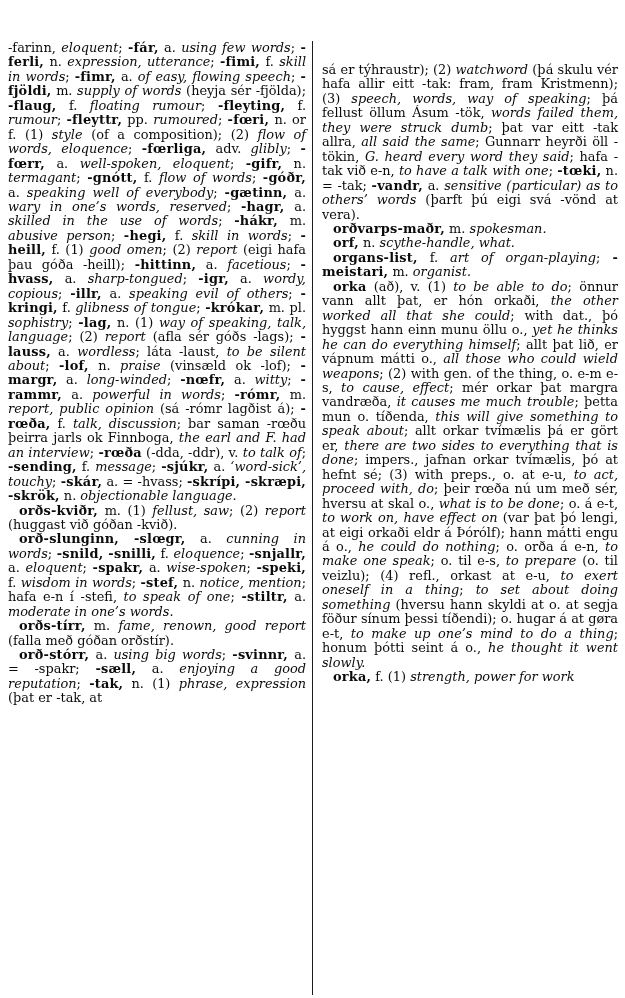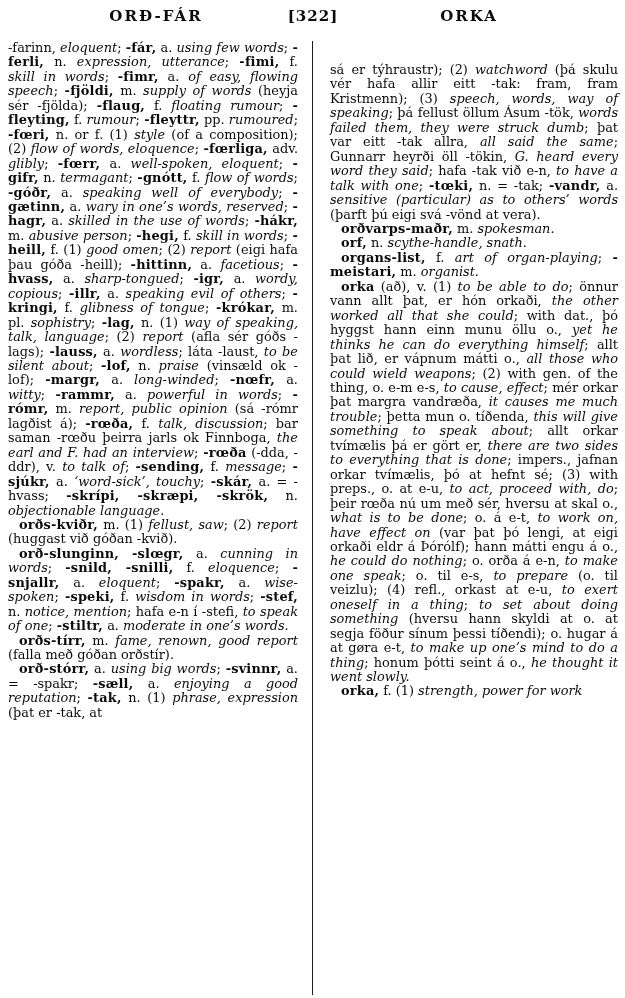--- a/index.html
+++ b/index.html
@@ -46,21 +46,20 @@
     text-align: center;
     letter-spacing: 2px;
   }
   .columns {
     position: absolute;
     top: 41px;
     left: 0;
     bottom: 3px;
     width: 625px;
     display: flex;
-    gap: 8px;
   }
   .column {
     box-sizing: border-box;
     width: 312px;
     font-size: 12.9px;
     line-height: 14.45px;
     text-align: justify;
     overflow: hidden;
   }
   .column.left  { padding: 0 6px 0 8px; }
@@ -72,36 +71,31 @@
   p.entry { margin: 0; }
   p.entry.indent { text-indent: 11px; }
   .hw { font-weight: 700; letter-spacing: 0.2px; }
   .gl { font-style: italic; }
   .tx { }
 </style>
 </head>
 <body>
 
 <div class="page">
-  <div class="header">
-    <span class="h-left">ORÐ-FÁR</span>
-    <span class="h-center">[322]</span>
-    <span class="h-right">ORKA</span>
-  </div>
   <div class="columns">
     <div class="column left">
         <p class="entry"><span class="tx">-farinn, </span><span class="gl">eloquent</span><span class="tx">; </span><span class="hw">-fár,</span><span class="tx"> a. </span><span class="gl">using few words</span><span class="tx">; </span><span class="hw">-ferli,</span><span class="tx"> n. </span><span class="gl">expression, utterance</span><span class="tx">; </span><span class="hw">-fimi,</span><span class="tx"> f. </span><span class="gl">skill in words</span><span class="tx">; </span><span class="hw">-fimr,</span><span class="tx"> a. </span><span class="gl">of easy, flowing speech</span><span class="tx">; </span><span class="hw">-fjöldi,</span><span class="tx"> m. </span><span class="gl">supply of words</span><span class="tx"> (heyja sér -fjölda); </span><span class="hw">-flaug,</span><span class="tx"> f. </span><span class="gl">floating rumour</span><span class="tx">; </span><span class="hw">-fleyting,</span><span class="tx"> f. </span><span class="gl">rumour</span><span class="tx">; </span><span class="hw">-fleyttr,</span><span class="tx"> pp. </span><span class="gl">rumoured</span><span class="tx">; </span><span class="hw">-fœri,</span><span class="tx"> n. or f. (1) </span><span class="gl">style</span><span class="tx"> (of a composition); (2) </span><span class="gl">flow of words, eloquence</span><span class="tx">; </span><span class="hw">-fœrliga,</span><span class="tx"> adv. </span><span class="gl">glibly</span><span class="tx">; </span><span class="hw">-fœrr,</span><span class="tx"> a. </span><span class="gl">well-spoken, eloquent</span><span class="tx">; </span><span class="hw">-gifr,</span><span class="tx"> n. </span><span class="gl">termagant</span><span class="tx">; </span><span class="hw">-gnótt,</span><span class="tx"> f. </span><span class="gl">flow of words</span><span class="tx">; </span><span class="hw">-góðr,</span><span class="tx"> a. </span><span class="gl">speaking well of everybody</span><span class="tx">; </span><span class="hw">-gætinn,</span><span class="tx"> a. </span><span class="gl">wary in one’s words, reserved</span><span class="tx">; </span><span class="hw">-hagr,</span><span class="tx"> a. </span><span class="gl">skilled in the use of words</span><span class="tx">; </span><span class="hw">-hákr,</span><span class="tx"> m. </span><span class="gl">abusive person</span><span class="tx">; </span><span class="hw">-hegi,</span><span class="tx"> f. </span><span class="gl">skill in words</span><span class="tx">; </span><span class="hw">-heill,</span><span class="tx"> f. (1) </span><span class="gl">good omen</span><span class="tx">; (2) </span><span class="gl">report</span><span class="tx"> (eigi hafa þau góða -heill); </span><span class="hw">-hittinn,</span><span class="tx"> a. </span><span class="gl">facetious</span><span class="tx">; </span><span class="hw">-hvass,</span><span class="tx"> a. </span><span class="gl">sharp-tongued</span><span class="tx">; </span><span class="hw">-igr,</span><span class="tx"> a. </span><span class="gl">wordy, copious</span><span class="tx">; </span><span class="hw">-illr,</span><span class="tx"> a. </span><span class="gl">speaking evil of others</span><span class="tx">; </span><span class="hw">-kringi,</span><span class="tx"> f. </span><span class="gl">glibness of tongue</span><span class="tx">; </span><span class="hw">-krókar,</span><span class="tx"> m. pl. </span><span class="gl">sophistry</span><span class="tx">; </span><span class="hw">-lag,</span><span class="tx"> n. (1) </span><span class="gl">way of speaking, talk, language</span><span class="tx">; (2) </span><span class="gl">report</span><span class="tx"> (afla sér góðs -lags); </span><span class="hw">-lauss,</span><span class="tx"> a. </span><span class="gl">wordless</span><span class="tx">; láta -laust, </span><span class="gl">to be silent about</span><span class="tx">; </span><span class="hw">-lof,</span><span class="tx"> n. </span><span class="gl">praise</span><span class="tx"> (vinsæld ok -lof); </span><span class="hw">-margr,</span><span class="tx"> a. </span><span class="gl">long-winded</span><span class="tx">; </span><span class="hw">-nœfr,</span><span class="tx"> a. </span><span class="gl">witty</span><span class="tx">; </span><span class="hw">-rammr,</span><span class="tx"> a. </span><span class="gl">powerful in words</span><span class="tx">; </span><span class="hw">-rómr,</span><span class="tx"> m. </span><span class="gl">report, public opinion</span><span class="tx"> (sá -rómr lagðist á); </span><span class="hw">-rœða,</span><span class="tx"> f. </span><span class="gl">talk, discussion</span><span class="tx">; bar saman -rœðu þeirra jarls ok Finnboga, </span><span class="gl">the earl and F. had an interview</span><span class="tx">; </span><span class="hw">-rœða</span><span class="tx"> (-dda, -ddr), v. </span><span class="gl">to talk of</span><span class="tx">; </span><span class="hw">-sending,</span><span class="tx"> f. </span><span class="gl">message</span><span class="tx">; </span><span class="hw">-sjúkr,</span><span class="tx"> a. </span><span class="gl">‘word-sick’, touchy</span><span class="tx">; </span><span class="hw">-skár,</span><span class="tx"> a. = -hvass; </span><span class="hw">-skrípi, -skræpi, -skrök,</span><span class="tx"> n. </span><span class="gl">objectionable language.</span></p>
         <p class="entry indent"><span class="hw">orðs-kviðr,</span><span class="tx"> m. (1) </span><span class="gl">fellust, saw</span><span class="tx">; (2) </span><span class="gl">report</span><span class="tx"> (huggast við góðan -kvið).</span></p>
         <p class="entry indent"><span class="hw">orð-slunginn, -slœgr,</span><span class="tx"> a. </span><span class="gl">cunning in words</span><span class="tx">; </span><span class="hw">-snild, -snilli,</span><span class="tx"> f. </span><span class="gl">eloquence</span><span class="tx">; </span><span class="hw">-snjallr,</span><span class="tx"> a. </span><span class="gl">eloquent</span><span class="tx">; </span><span class="hw">-spakr,</span><span class="tx"> a. </span><span class="gl">wise-spoken</span><span class="tx">; </span><span class="hw">-speki,</span><span class="tx"> f. </span><span class="gl">wisdom in words</span><span class="tx">; </span><span class="hw">-stef,</span><span class="tx"> n. </span><span class="gl">notice, mention</span><span class="tx">; hafa e-n í -stefi, </span><span class="gl">to speak of one</span><span class="tx">; </span><span class="hw">-stiltr,</span><span class="tx"> a. </span><span class="gl">moderate in one’s words.</span></p>
         <p class="entry indent"><span class="hw">orðs-tírr,</span><span class="tx"> m. </span><span class="gl">fame, renown, good report</span><span class="tx"> (falla með góðan orðstír).</span></p>
         <p class="entry indent"><span class="hw">orð-stórr,</span><span class="tx"> a. </span><span class="gl">using big words</span><span class="tx">; </span><span class="hw">-svinnr,</span><span class="tx"> a. = -spakr; </span><span class="hw">-sæll,</span><span class="tx"> a. </span><span class="gl">enjoying a good reputation</span><span class="tx">; </span><span class="hw">-tak,</span><span class="tx"> n. (1) </span><span class="gl">phrase, expression</span><span class="tx"> (þat er -tak, at</span></p>
       </div>
     <div class="divider"></div>
     <div class="column right">
         <p class="entry"><span class="tx">sá er týhraustr); (2) </span><span class="gl">watchword</span><span class="tx"> (þá skulu vér hafa allir eitt -tak: fram, fram Kristmenn); (3) </span><span class="gl">speech, words, way of speaking</span><span class="tx">; þá fellust öllum Ásum -tök, </span><span class="gl">words failed them, they were struck dumb</span><span class="tx">; þat var eitt -tak allra, </span><span class="gl">all said the same</span><span class="tx">; Gunnarr heyrði öll -tökin, </span><span class="gl">G. heard every word they said</span><span class="tx">; hafa -tak við e-n, </span><span class="gl">to have a talk with one</span><span class="tx">; </span><span class="hw">-tœki,</span><span class="tx"> n. = -tak; </span><span class="hw">-vandr,</span><span class="tx"> a. </span><span class="gl">sensitive (particular) as to others’ words</span><span class="tx"> (þarft þú eigi svá -vönd at vera).</span></p>
         <p class="entry indent"><span class="hw">orðvarps-maðr,</span><span class="tx"> m. </span><span class="gl">spokesman.</span></p>
-        <p class="entry indent"><span class="hw">orf,</span><span class="tx"> n. </span><span class="gl">scythe-handle, snath.</span></p>
+        <p class="entry indent"><span class="hw">orf,</span><span class="tx"> n. </span><span class="gl">scythe-handle, what.</span></p>
         <p class="entry indent"><span class="hw">organs-list,</span><span class="tx"> f. </span><span class="gl">art of organ-playing</span><span class="tx">; </span><span class="hw">-meistari,</span><span class="tx"> m. </span><span class="gl">organist.</span></p>
         <p class="entry indent"><span class="hw">orka</span><span class="tx"> (að), v. (1) </span><span class="gl">to be able to do</span><span class="tx">; önnur vann allt þat, er hón orkaði, </span><span class="gl">the other worked all that she could</span><span class="tx">; with dat., þó hyggst hann einn munu öllu o., </span><span class="gl">yet he thinks he can do everything himself</span><span class="tx">; allt þat lið, er vápnum mátti o., </span><span class="gl">all those who could wield weapons</span><span class="tx">; (2) with gen. of the thing, o. e-m e-s, </span><span class="gl">to cause, effect</span><span class="tx">; mér orkar þat margra vandræða, </span><span class="gl">it causes me much trouble</span><span class="tx">; þetta mun o. tíðenda, </span><span class="gl">this will give something to speak about</span><span class="tx">; allt orkar tvímælis þá er gört er, </span><span class="gl">there are two sides to everything that is done</span><span class="tx">; impers., jafnan orkar tvímælis, þó at hefnt sé; (3) with preps., o. at e-u, </span><span class="gl">to act, proceed with, do</span><span class="tx">; þeir rœða nú um með sér, hversu at skal o., </span><span class="gl">what is to be done</span><span class="tx">; o. á e-t, </span><span class="gl">to work on, have effect on</span><span class="tx"> (var þat þó lengi, at eigi orkaði eldr á Þórólf); hann mátti engu á o., </span><span class="gl">he could do nothing</span><span class="tx">; o. orða á e-n, </span><span class="gl">to make one speak</span><span class="tx">; o. til e-s, </span><span class="gl">to prepare</span><span class="tx"> (o. til veizlu); (4) refl., orkast at e-u, </span><span class="gl">to exert oneself in a thing</span><span class="tx">; </span><span class="gl">to set about doing something</span><span class="tx"> (hversu hann skyldi at o. at segja föður sínum þessi tíðendi); o. hugar á at gøra e-t, </span><span class="gl">to make up one’s mind to do a thing</span><span class="tx">; honum þótti seint á o., </span><span class="gl">he thought it went slowly.</span></p>
         <p class="entry indent"><span class="hw">orka,</span><span class="tx"> f. (1) </span><span class="gl">strength, power for work</span></p>
       </div>
   </div>
 </div>
 
 </body></html>

